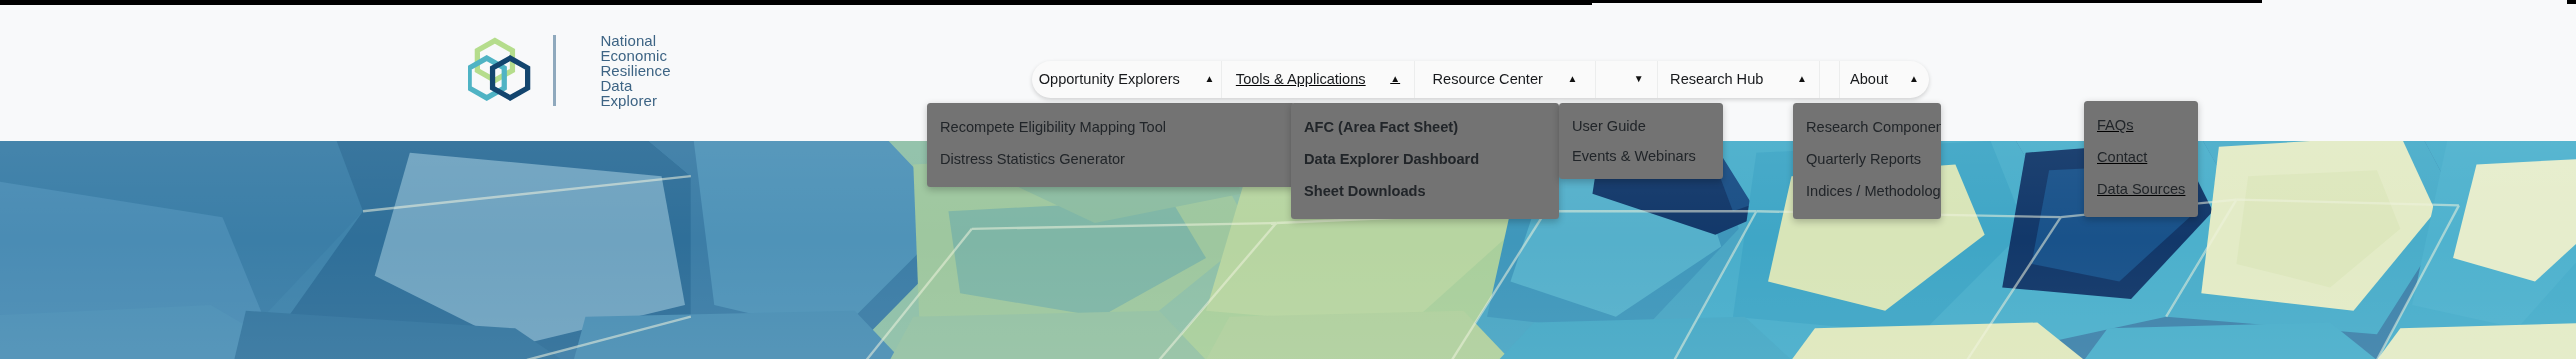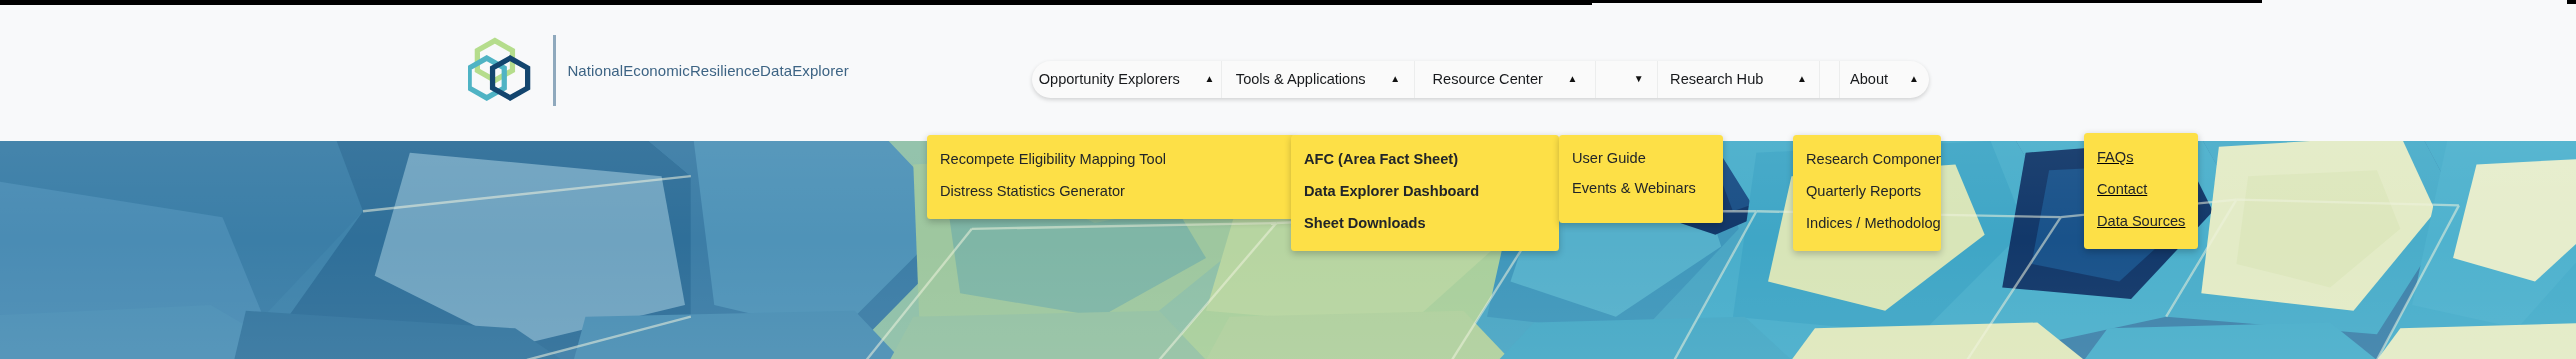--- a/index.html
+++ b/index.html
@@ -21,21 +21,21 @@
   #header-band {
     position:absolute; top:5.9px; left:0; width:2576px; height:135px;
     background:#f8f9fa;
   }
 
   
   #logo { position:absolute; left:468px; top:30px; display:flex; align-items:center; height:70px; }
   #logo-mark { width:69px; height:68px; position:relative; flex:0 0 auto; }
   #logo-mark svg { display:block; }
   #logo-divider { width:2.3px; height:71px; background:#8fa9bd; margin:0 11.7px 0 16.4px; flex:0 0 auto; }
-  #logo-words { display:flex; flex-direction:row; justify-content:center; }
+  #logo-words { display:flex; flex-direction:column; justify-content:center;margin-left:33px; }
   #logo-words span {
     font-family:"Liberation Sans", sans-serif;
     font-size:15px; line-height:15px; letter-spacing:0.1px;
     color:#3d6484; font-weight:400; white-space:nowrap;
   }
 
   
   #navbar {
     position:absolute; left:1032px; top:55px; height:37px;
     background:#fafafa; border-radius:20px;
@@ -49,43 +49,43 @@
     border-right:0.6px solid #eceded;
     white-space:nowrap;
   }
   .nav-item:last-child { border-right:none; }
   .nav-label {
     font-size:14.6px; color:#17191c; font-weight:400;
     font-family:"Liberation Sans", sans-serif;
   }
   .caret { font-size:10px; color:#111; line-height:1; display:inline-block; }
   #nav-opportunity   { width:190px; }
-  #nav-tools         { width:193px; }
+  #nav-tools         { width:193px;text-decoration:underline; }
   #nav-resource      { width:181px; }
   #nav-blank         { width:62px; }
   #nav-research      { width:162px;gap:9px; }
   #nav-gap           { width:20px; }
   #nav-about         { width:89px; }
   .nav-item .nav-label + .caret { margin-left:24.6px; }
   #nav-about .nav-label + .caret { margin-left:21px; }
 
   
   .dropdown {
-    position:absolute; background:#fde047; border-radius:3.5px;
+    position:absolute; background:#737373; border-radius:3.5px;
     box-shadow:0 2.3px 7px rgba(0,0,0,.22);
-    padding:8.2px 0 11.7px 0; overflow:hidden;margin-top:32px;
+    padding:8.2px 0 11.7px 0; overflow:hidden;
   }
   .dropdown .dd-item {
     font-size:14.6px; color:#212529; line-height:1;
     padding:8.8px 13px 8.8px 13px; white-space:nowrap;
     font-family:"Liberation Sans", sans-serif;
   }
   #dd-opportunity { left:927px; top:103px; width:368px; z-index:21; }
   #dd-tools       { left:1291px; top:103px; width:268px; z-index:22;font-weight:bold; }
-  #dd-resource    { left:1559px; top:103px; width:164px; padding-bottom:20px; z-index:23; }
+  #dd-resource    { left:1559px; top:103px; width:164px; padding-bottom:8px; z-index:23; }
   #dd-research    { left:1793px; top:103px; width:148px; z-index:24; }
   #dd-about       { left:2084px; top:101px; width:114px; z-index:25;text-decoration:underline; }
   #dd-resource .dd-item { padding-top:7.6px; padding-bottom:7.6px; }
 
   
   #hero {
     position:absolute; left:0; top:141px; width:2576px; height:219px;
     overflow:hidden; background:#3d7fa8;
   }
   #hero svg { display:block; position:absolute; left:0; top:0; }

